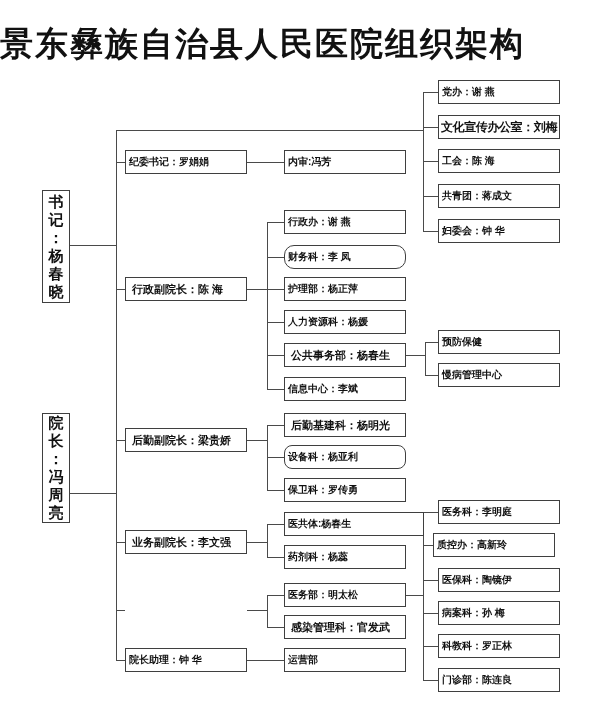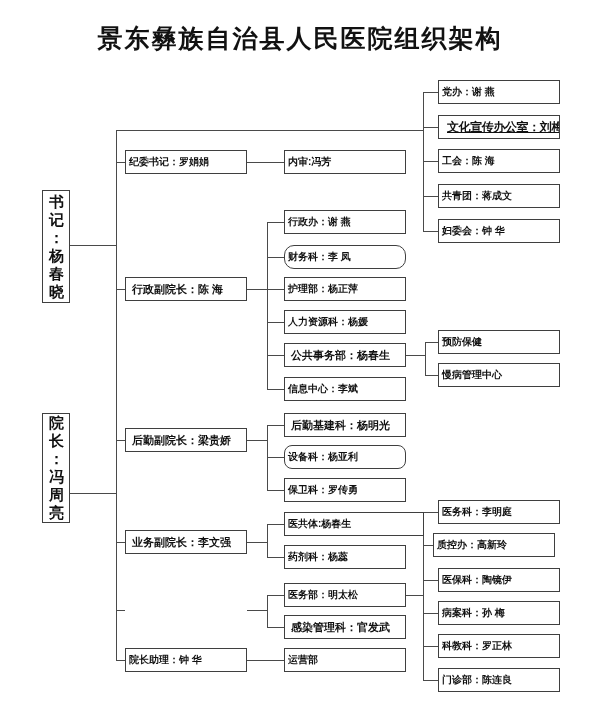--- a/index.html
+++ b/index.html
@@ -9,22 +9,21 @@
     height: 720px;
     background: #ffffff;
     font-family: "Liberation Sans", "DejaVu Sans", sans-serif;
     color: #111111;
     overflow: hidden;
   }
   #chart-title {
     position: absolute;
     left: 0; top: 22px;
     width: 100%;
-    text-align: center;
-    font-size: 25px;
+    font-size: 33px;
     font-weight: 900;
     letter-spacing: 2px;
     white-space: nowrap;
   }
   .wires { position: absolute; left: 0; top: 0; }
   .box {
     position: absolute;
     box-sizing: border-box;
     height: 24px;
     background: #ffffff;
@@ -32,38 +31,38 @@
     display: flex;
     align-items: center;
     padding-left: 3px;
     font-size: 10px;
     font-weight: bold;
     color: #111111;
     white-space: nowrap;
     overflow: hidden;
   }
   .box.small  { font-size: 11px; padding-left: 6px; }
-  .box.xsmall { font-size: 12px; padding-left: 8px; letter-spacing: -0.4px; text-decoration: underline; }
+  .box.xsmall { font-size: 12px; padding-left: 2px; letter-spacing: -0.4px; }
   .vbox {
     position: absolute;
     box-sizing: border-box;
     width: 28px;
     background: #ffffff;
     border: 1px solid #3f3f3f;
     display: flex;
     align-items: center;
     justify-content: center;
   }
   .vtext {
     display: block;
     width: 16px;
     font-size: 15px;
     font-weight: bold;
     line-height: 18px;
-    text-align: right;
+    text-align: center;
     word-break: break-all;
     line-break: anywhere;
     overflow-wrap: anywhere;
   }
 </style>
 </head>
 <body>
 
 <div id="stage">
 

